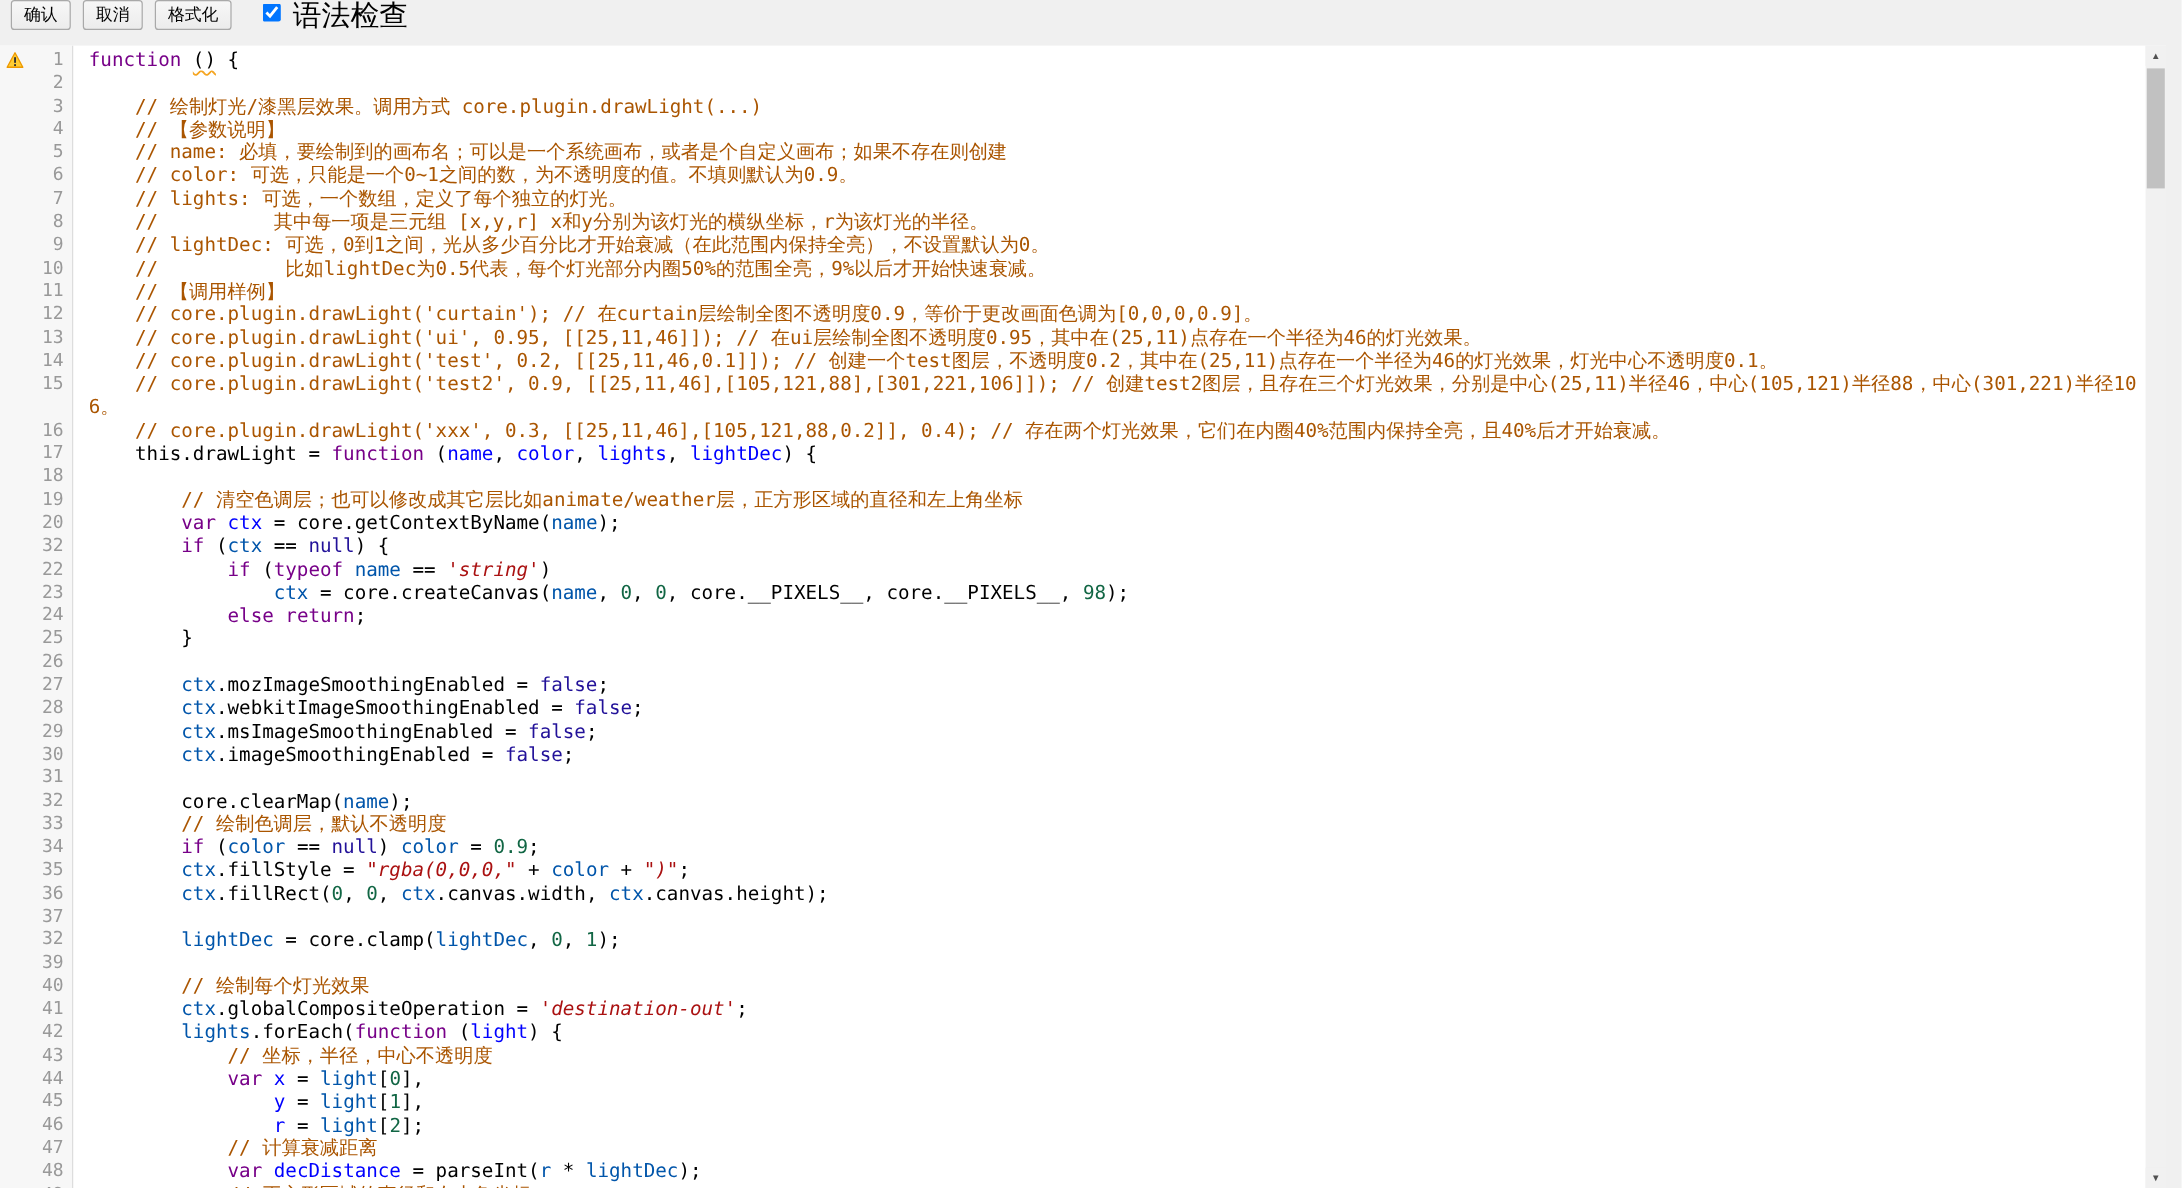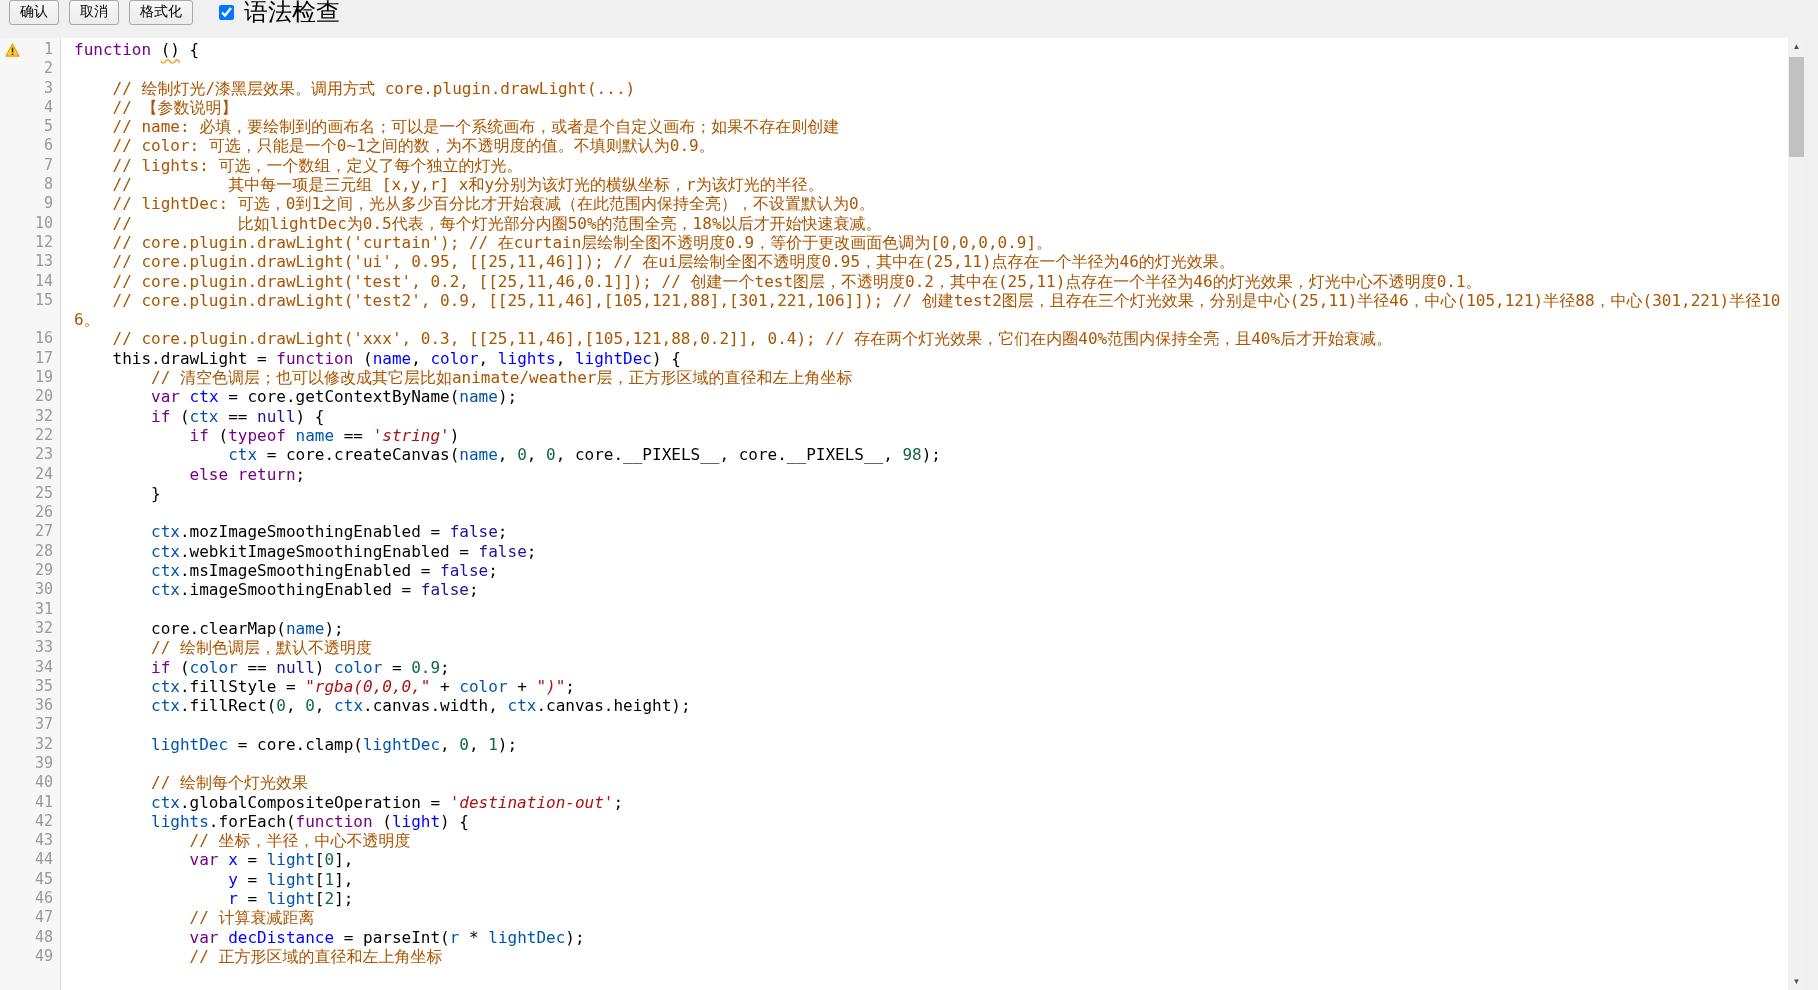--- a/index.html
+++ b/index.html
@@ -8,21 +8,20 @@
     background: #f0f0f0;
     overflow: hidden;
     font-family: "Liberation Sans", sans-serif;
     position: relative;
   }
 
   
   .toolbar {
     height: 24px;
     display: flex;
-    align-items: center;
     padding-left: 9px;
     box-sizing: border-box;
   }
   .toolbar button {
     font-family: "Liberation Sans", sans-serif;
     font-size: 14px;
     color: #000;
     background: linear-gradient(#f7f7f7, #ececec);
     border: 1px solid #a9a9a9;
     border-radius: 3px;
@@ -191,21 +190,26 @@
         <div class="ltext"><span class="tok-c">    //          其中每一项是三元组 [x,y,r] x和y分别为该灯光的横纵坐标，r为该灯光的半径。</span></div>
       </div>
       <div class="row">
         <div class="marker"></div>
         <div class="lnum">9</div>
         <div class="ltext"><span class="tok-c">    // lightDec: 可选，0到1之间，光从多少百分比才开始衰减（在此范围内保持全亮），不设置默认为0。</span></div>
       </div>
       <div class="row">
         <div class="marker"></div>
         <div class="lnum">10</div>
-        <div class="ltext"><span class="tok-c">    //           比如lightDec为0.5代表，每个灯光部分内圈50%的范围全亮，18%以后才开始快速衰减。</span></div>
+        <div class="ltext"><span class="tok-c">    //           比如lightDec为0.5代表，每个灯光部分内圈50%的范围全亮，9%以后才开始快速衰减。</span></div>
+      </div>
+      <div class="row">
+        <div class="marker"></div>
+        <div class="lnum">11</div>
+        <div class="ltext"><span class="tok-c">    // 【调用样例】</span></div>
       </div>
       <div class="row">
         <div class="marker"></div>
         <div class="lnum">12</div>
         <div class="ltext"><span class="tok-c">    // core.plugin.drawLight('curtain'); // 在curtain层绘制全图不透明度0.9，等价于更改画面色调为[0,0,0,0.9]。</span></div>
       </div>
       <div class="row">
         <div class="marker"></div>
         <div class="lnum">13</div>
         <div class="ltext"><span class="tok-c">    // core.plugin.drawLight('ui', 0.95, [[25,11,46]]); // 在ui层绘制全图不透明度0.95，其中在(25,11)点存在一个半径为46的灯光效果。</span></div>
@@ -222,20 +226,25 @@
       </div>
       <div class="row">
         <div class="marker"></div>
         <div class="lnum">16</div>
         <div class="ltext"><span class="tok-c">    // core.plugin.drawLight('xxx', 0.3, [[25,11,46],[105,121,88,0.2]], 0.4); // 存在两个灯光效果，它们在内圈40%范围内保持全亮，且40%后才开始衰减。</span></div>
       </div>
       <div class="row">
         <div class="marker"></div>
         <div class="lnum">17</div>
         <div class="ltext"><span class="tok-p">    this.drawLight = </span><span class="tok-k">function</span><span class="tok-p"> (</span><span class="tok-d">name</span><span class="tok-p">, </span><span class="tok-d">color</span><span class="tok-p">, </span><span class="tok-d">lights</span><span class="tok-p">, </span><span class="tok-d">lightDec</span><span class="tok-p">) {</span></div>
+      </div>
+      <div class="row">
+        <div class="marker"></div>
+        <div class="lnum">18</div>
+        <div class="ltext"></div>
       </div>
       <div class="row">
         <div class="marker"></div>
         <div class="lnum">19</div>
         <div class="ltext"><span class="tok-c">        // 清空色调层；也可以修改成其它层比如animate/weather层，正方形区域的直径和左上角坐标</span></div>
       </div>
       <div class="row">
         <div class="marker"></div>
         <div class="lnum">20</div>
         <div class="ltext"><span class="tok-p">        </span><span class="tok-k">var</span><span class="tok-p"> </span><span class="tok-d">ctx</span><span class="tok-p"> = core.getContextByName(</span><span class="tok-v">name</span><span class="tok-p">);</span></div>

